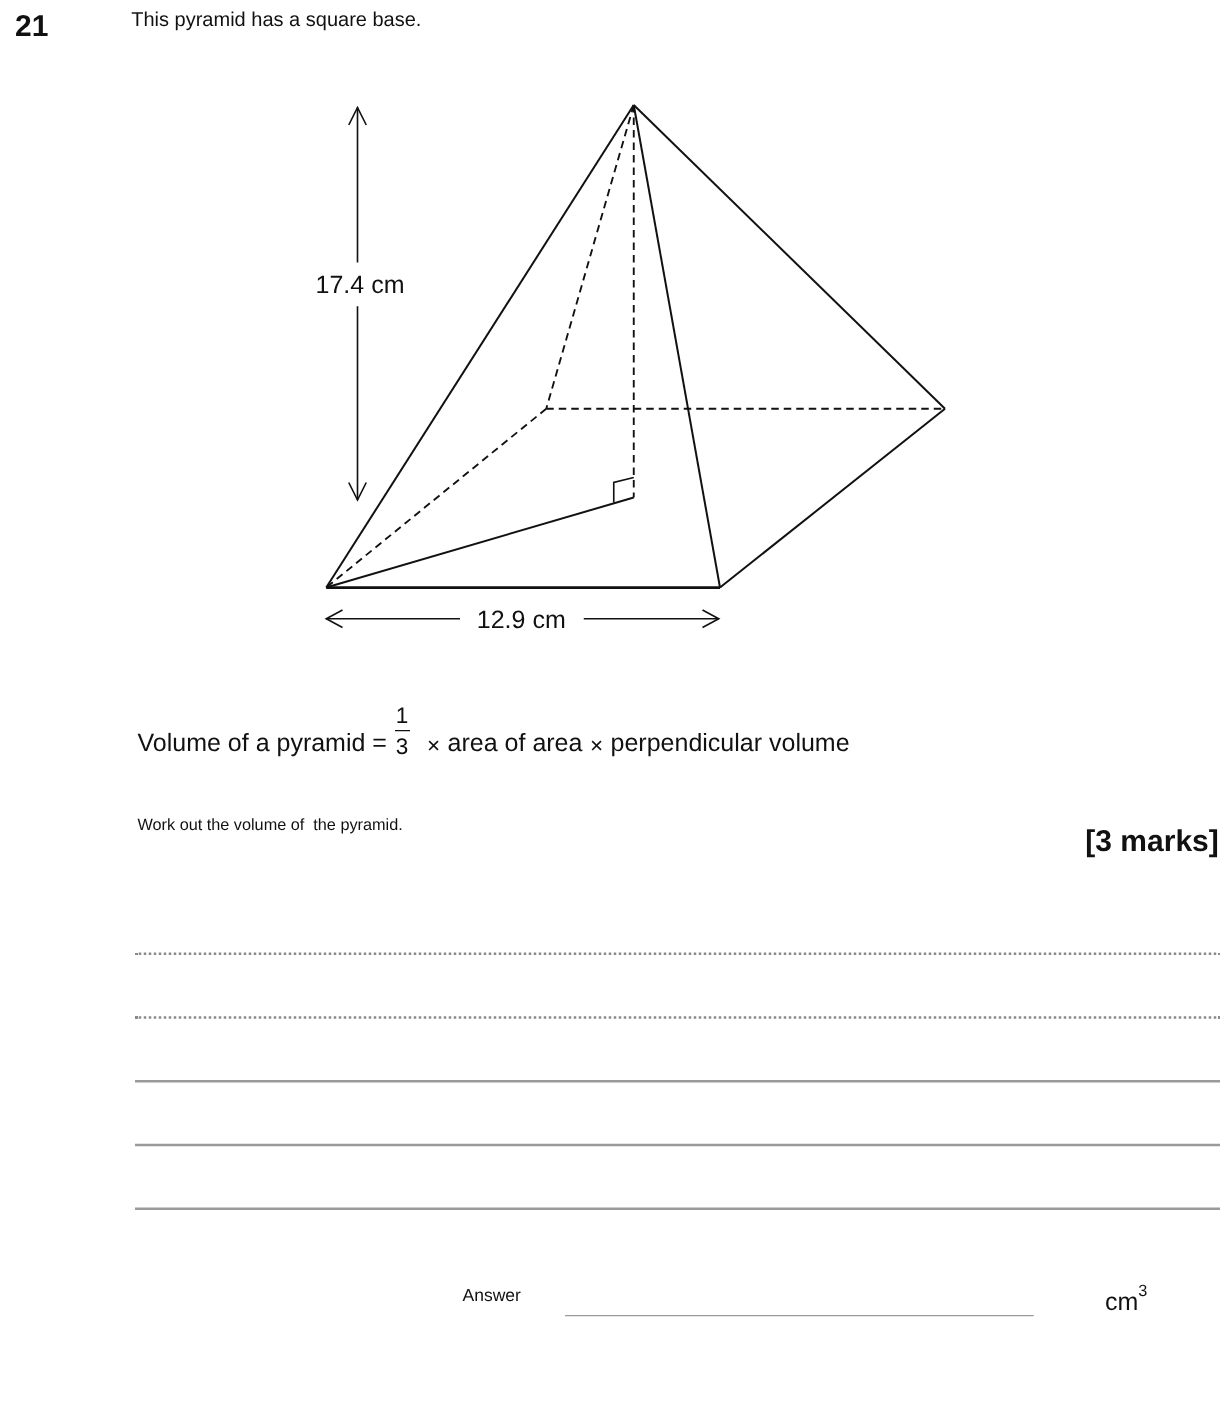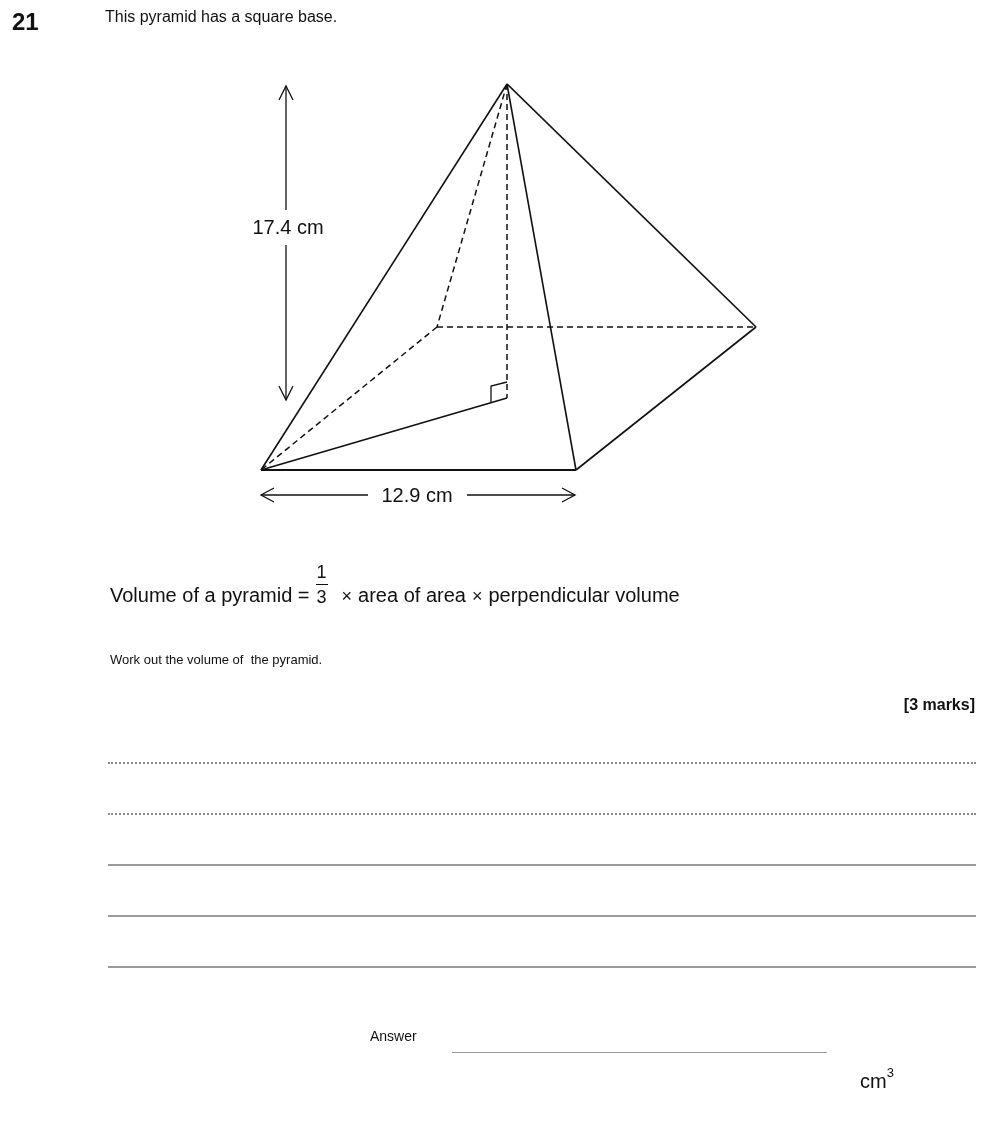--- a/index.html
+++ b/index.html
@@ -9,26 +9,26 @@
   }
   .abs { position: absolute; }
   .qnum { left: 12px; top: 8px; font-size: 24px; font-weight: bold; }
   .qtext { left: 105px; top: 8px; font-size: 16px; }
   .diagram { left: 0; top: 0; width: 984px; height: 530px; }
   .formula { left: 110px; top: 562px; font-size: 20px; display: flex; align-items: flex-end; white-space: nowrap; }
   .frac { display: inline-flex; flex-direction: column; align-items: center; margin: 0 8px 0 6px; font-size: 18px; line-height: 20px; }
   .frac .bar { width: 12px; border-top: 1px solid #111; margin: 2px 0; }
   .times { margin: 0 6px; font-size: 18px; }
   .instruction { left: 110px; top: 652px; font-size: 13px; white-space: pre; }
-  .marks { right: 9px; top: 696px; font-size: 16px; font-weight: bold; }
+  .marks { right: 9px; top: 660px; font-size: 24px; font-weight: bold; }
   .line { left: 108px; width: 868px; height: 0; border-top: 2px solid #9a9a9a; }
   .line.dotted { border-top: 2px dotted #8a8a8a; }
   .answer-label { left: 370px; top: 1028px; font-size: 14px; }
   .answer-line { left: 452px; top: 1052px; width: 375px; height: 0; border-top: 1px solid #9a9a9a; }
-  .unit { left: 860px; top: 1028px; font-size: 20px; margin-top: 40px; }
+  .unit { left: 884px; top: 1028px; font-size: 20px; }
   .unit sup { font-size: 13px; position: relative; top: -3px; }
 </style>
 </head>
 <body>
 
 <div class="abs qnum">21</div>
 <div class="abs qtext">This pyramid has a square base.</div>
 
 <svg class="abs diagram" viewBox="0 0 984 530" width="984" height="530">
   <g fill="none" stroke="#111" stroke-width="1.6">

